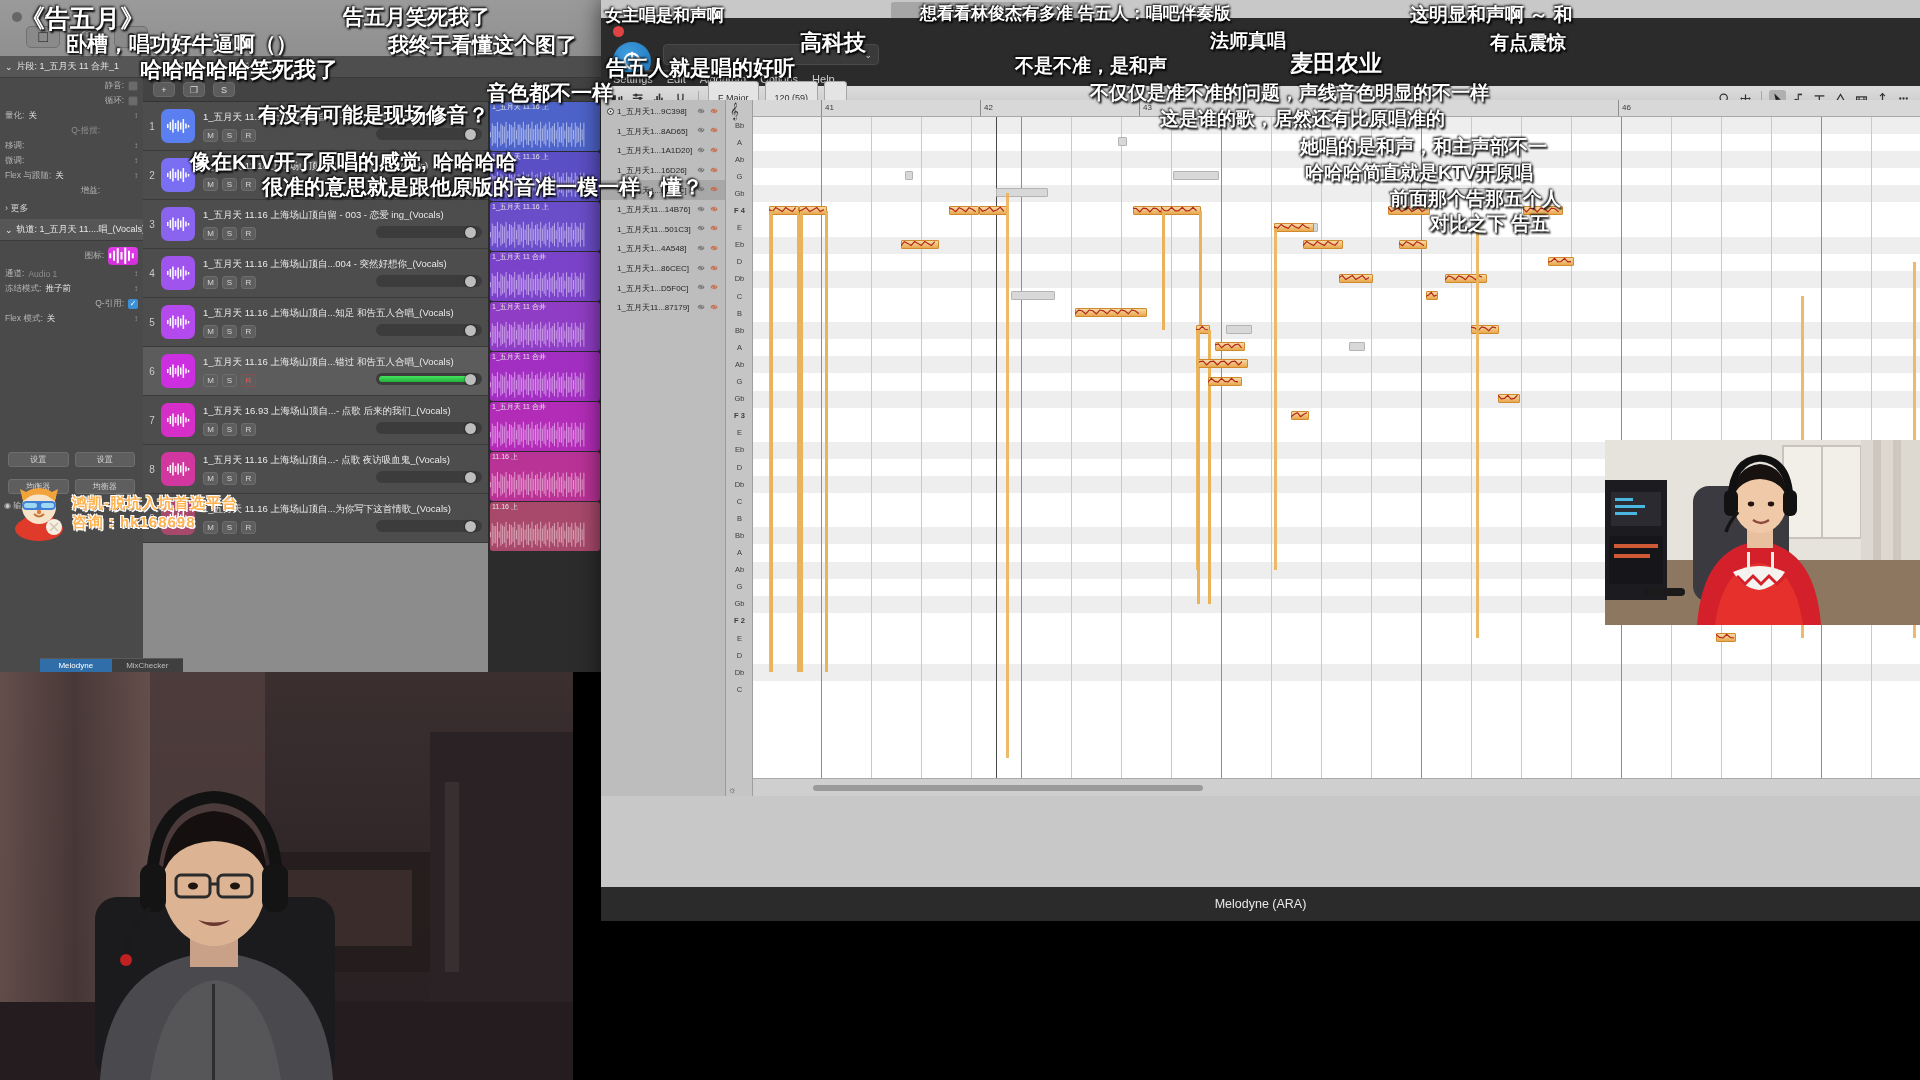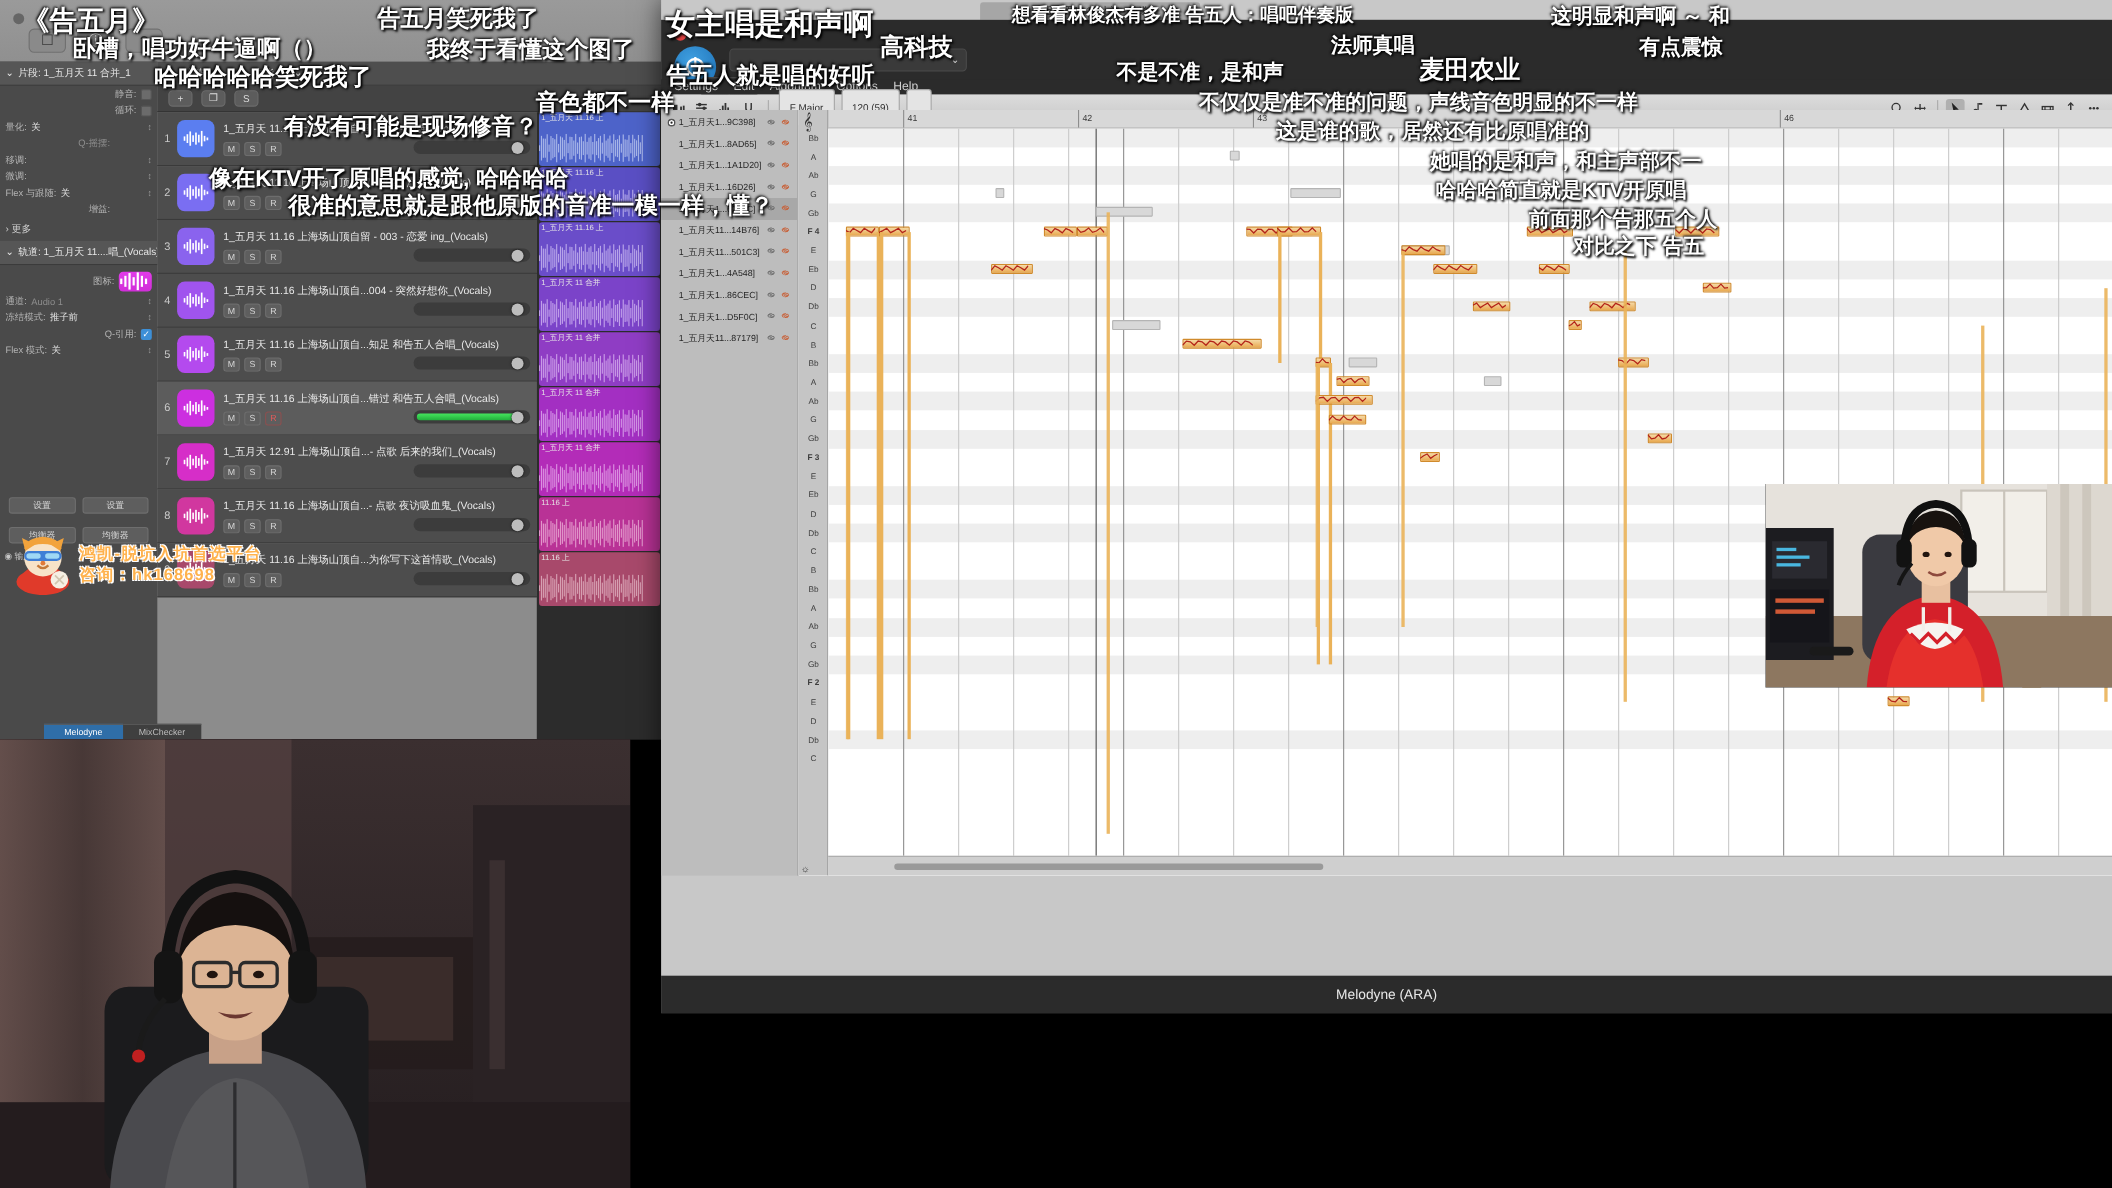--- a/index.html
+++ b/index.html
@@ -599,21 +599,21 @@
                 <rect x="8.8" y="5" width="1.5" height="6"></rect>
 <rect x="11.4" y="2.5" width="1.5" height="11"></rect>
                 <rect x="14" y="4.5" width="1.5" height="7"></rect>
 <rect x="16.6" y="1" width="1.5" height="14"></rect>
                 <rect x="19.2" y="5.5" width="1.5" height="5"></rect>
 <rect x="21.8" y="7" width="1.5" height="2.5"></rect>
               </g>
             </svg>
           </div>
      <div class="track-body">
-       <div class="track-name">1_五月天 12.91 上海场山顶自...- 点歌 后来的我们_(Vocals)</div>
+       <div class="track-name">1_五月天 16.93 上海场山顶自...- 点歌 后来的我们_(Vocals)</div>
        <div class="track-ctrls">
          <div class="msr">M</div>
          <div class="msr">S</div>
          <div class="msr">R</div>
        </div>
      </div>
      <div class="fader">
        <div class="meter"></div>
        <div class="knob"></div>
      </div>
@@ -1925,21 +1925,21 @@
       <ellipse cx="166" cy="64" rx="3.2" ry="2.4" fill="#22150f"></ellipse>
       <path d="M148 80 q8 6 16 0" fill="none" stroke="#8e4a3d" stroke-width="2.2"></path>
 
       <rect x="40" y="148" width="40" height="8" rx="4" fill="#1a1a1a"></rect>
     </svg>
   </div>
 
   <div id="danmakuLayer">
       <div class="dm" style="left: 20px; top: 2px; font-size: 25px;">《告五月》</div>
       <div class="dm" style="left: 343px; top: 3px; font-size: 21px;">告五月笑死我了</div>
-      <div class="dm" style="left: 605px; top: 4px; font-size: 27px;">女主唱是和声啊</div>
+      <div class="dm" style="left: 605px; top: 4px; font-size: 17px;">女主唱是和声啊</div>
       <div class="dm" style="left: 920px; top: 2px; font-size: 17px;">想看看林俊杰有多准  告五人：唱吧伴奏版</div>
       <div class="dm" style="left: 1410px; top: 2px; font-size: 19px;">这明显和声啊 ～ 和</div>
       <div class="dm" style="left: 66px; top: 30px; font-size: 21px;">卧槽，唱功好牛逼啊（）</div>
       <div class="dm" style="left: 388px; top: 31px; font-size: 21px;">我终于看懂这个图了</div>
       <div class="dm" style="left: 800px; top: 28px; font-size: 22px;">高科技</div>
       <div class="dm" style="left: 1210px; top: 28px; font-size: 19px;">法师真唱</div>
       <div class="dm" style="left: 1490px; top: 30px; font-size: 19px;">有点震惊</div>
       <div class="dm" style="left: 1290px; top: 48px; font-size: 23px;">麦田农业</div>
       <div class="dm" style="left: 140px; top: 55px; font-size: 22px;">哈哈哈哈哈笑死我了</div>
       <div class="dm" style="left: 606px; top: 54px; font-size: 21px;">告五人就是唱的好听</div>

